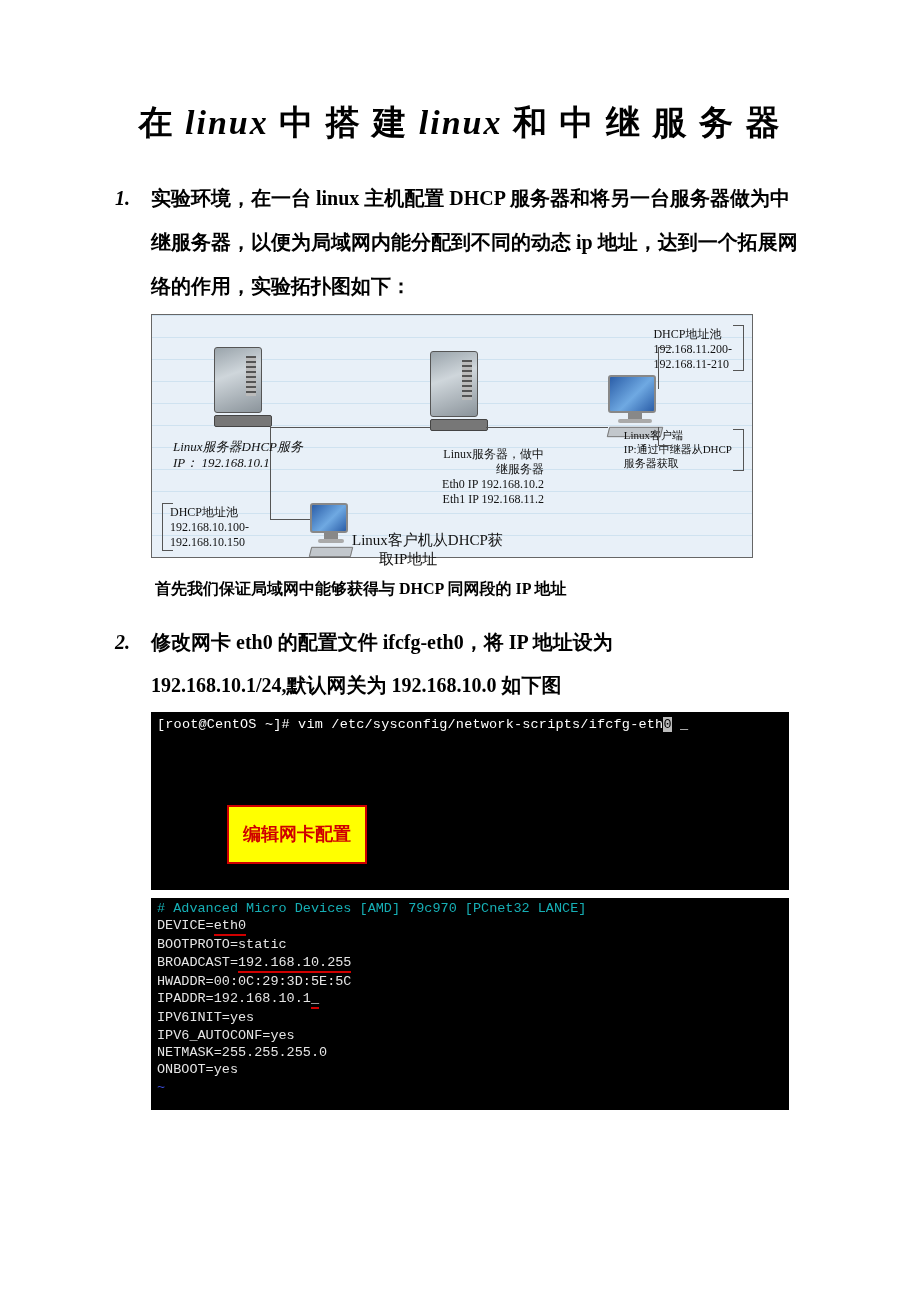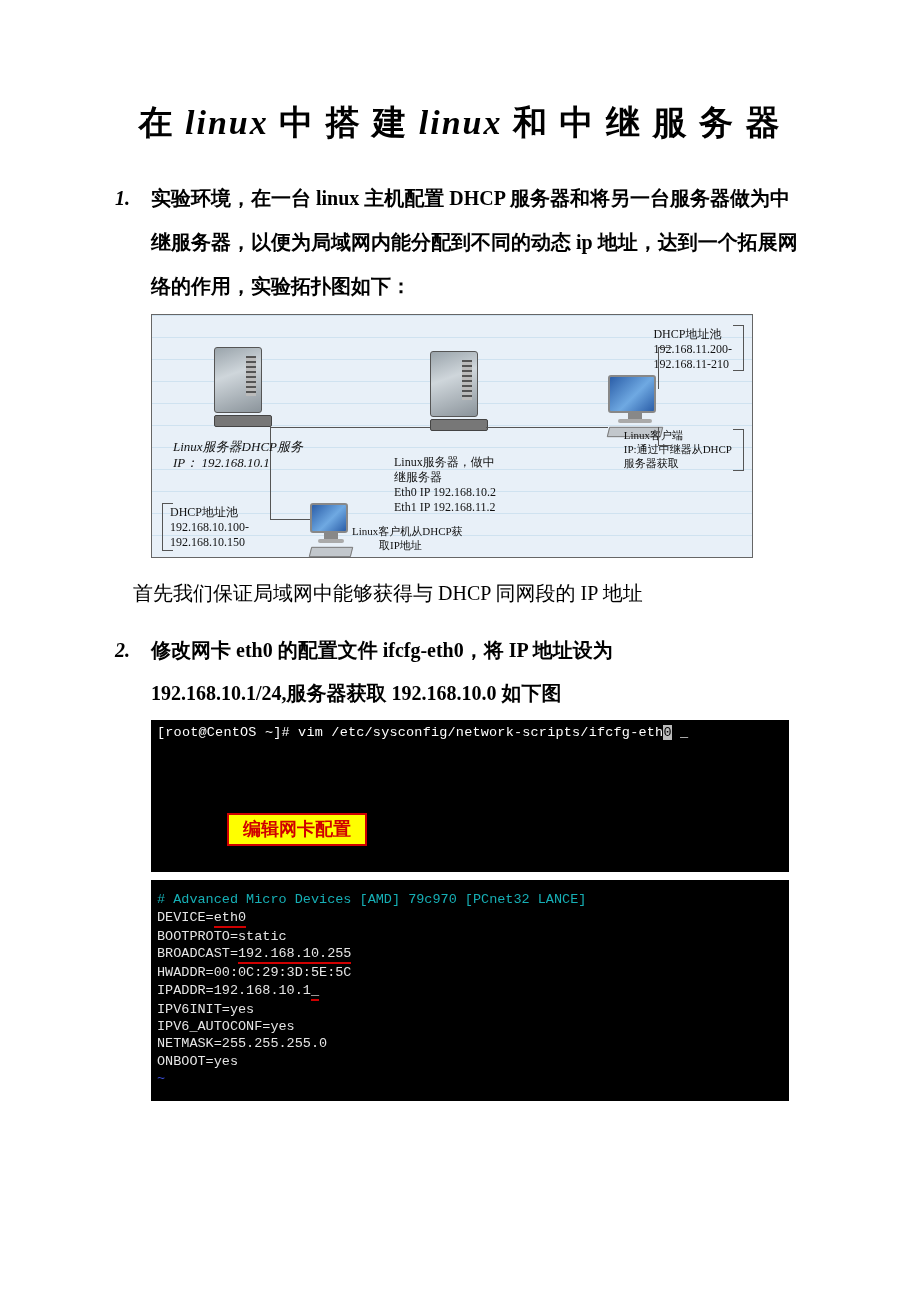--- a/index.html
+++ b/index.html
@@ -99,24 +99,24 @@
   .lbl.it{font-style:italic;}
   .brace {
     position:absolute;border:1px solid #555;border-left:none;width:10px;
   }
   .brace.left{border-right:none;border-left:1px solid #555;}
   .hline{position:absolute;height:1px;background:#555;}
   .vline{position:absolute;width:1px;background:#555;}
 
   .para {
     font-family: "KaiTi","STKaiti",cursive,serif;
-    font-size:20px;
+    font-size:16px;
     line-height:2.1;
-    font-weight:normal;
-    margin-left:18px;
+    font-weight:bold;
+    margin-left:40px;
     margin-top:6px;
   }
 
   .terminal {
     margin: 6px 0 6px 36px;
     width: 638px;
     background:#000;
     font-family: "Courier New", monospace;
     font-size: 13.5px;
     line-height: 1.28;
@@ -128,21 +128,21 @@
   .terminal .comment{color:#16afb5;}
   .terminal .tilde{color:#3b4dd8;}
   .red-underline{border-bottom:2px solid #d00000;display:inline-block;padding-bottom:0px;}
   .yellow-box{
     display:inline-block;
     background:#ffff00;
     color:#d00000;
     font-family:"SimHei","Microsoft YaHei",sans-serif;
     font-size:18px;
     font-weight:bold;
-    padding:3px 14px;
+    padding:16px 14px;
     border:2px solid #d00000;
   }
   .term-pad{height:72px;}
 </style>
 </head>
 <body>
 
 <div class="page">
 
   <div class="title">
@@ -190,35 +190,35 @@
       <div class="hline" style="left:118px;top:112px;width:160px;"></div>
       <div class="hline" style="left:334px;top:112px;width:122px;"></div>
       <div class="vline" style="left:118px;top:112px;height:92px;"></div>
       <div class="hline" style="left:118px;top:204px;width:40px;"></div>
 
       <div class="lbl it" style="left:21px;top:124px;width:160px;font-size:13px;">
         <span>Linux服务器DHCP服务</span><br>
         <span>IP： 192.168.10.1</span>
       </div>
 
-      <div class="lbl" style="left:242px;top:140px;text-align:left;width:150px;">
+      <div class="lbl" style="left:242px;top:132px;text-align:right;width:150px;">
         <span>Linux服务器，做中</span><br>
         <span>继服务器</span><br>
         <span>Eth0 IP 192.168.10.2</span><br>
         <span>Eth1 IP 192.168.11.2</span>
       </div>
 
       <div class="brace left" style="left:10px;top:188px;height:46px;"></div>
       <div class="lbl" style="left:18px;top:190px;">
         <span>DHCP地址池</span><br>
         <span>192.168.10.100-</span><br>
         <span>192.168.10.150</span>
       </div>
 
-      <div class="lbl" style="left:200px;top:210px;font-size:11px;">
+      <div class="lbl" style="left:200px;top:216px;font-size:15px;">
         <span>Linux客户机从DHCP获</span><br>
         <span style="margin-left:27px;">取IP地址</span>
       </div>
 
       <div class="brace" style="right:8px;top:10px;height:44px;"></div>
       <div class="lbl" style="right:20px;top:12px;text-align:left;">
         <span>DHCP地址池</span><br>
         <span>192.168.11.200-</span><br>
         <span>192.168.11-210</span>
       </div>
@@ -241,35 +241,35 @@
   </div>
 
   <div class="list-item" style="margin-top:14px;">
     <div class="list-num">2.</div>
     <div class="list-body">
       <span>修改网卡 eth0 的配置文件 ifcfg-eth0，将 IP 地址设为</span>
     </div>
   </div>
   <div class="indent-block">
     <div class="list-body" style="font-family:'KaiTi','STKaiti',cursive,serif;font-size:20px;line-height:2.1;font-weight:bold;">
-      <span>192.168.10.1/24,服务器获取 192.168.10.0 如下图</span>
+      <span>192.168.10.1/24,默认网关为 192.168.10.0 如下图</span>
     </div>
   </div>
 
   <div class="terminal">
     <div class="prompt-line">
       <span style="color:#fff;">[root@CentOS ~]# vim /etc/sysconfig/network-scripts/ifcfg-eth</span><span style="background:#bbb;color:#000;">0</span><span style="color:#fff;"> _</span>
     </div>
     <div class="term-pad"></div>
     <div style="padding-left:70px;padding-bottom:18px;">
       <span class="yellow-box">编辑网卡配置</span>
     </div>
   </div>
 
-  <div class="terminal" style="margin-top:8px;padding-top:11px;padding-bottom:14px;">
+  <div class="terminal" style="margin-top:8px;padding-top:2px;padding-bottom:14px;">
     <div class="comment"># Advanced Micro Devices [AMD] 79c970 [PCnet32 LANCE]</div>
     <div class="cfg"><span>DEVICE=</span><span class="red-underline">eth0</span></div>
     <div class="cfg">BOOTPROTO=static</div>
     <div class="cfg"><span>BROADCAST=</span><span class="red-underline">192.168.10.255</span></div>
     <div class="cfg">HWADDR=00:0C:29:3D:5E:5C</div>
     <div class="cfg"><span>IPADDR=192.168.10.1</span><span class="red-underline" style="border-bottom:2px solid #d00000;">_</span></div>
     <div class="cfg">IPV6INIT=yes</div>
     <div class="cfg">IPV6_AUTOCONF=yes</div>
     <div class="cfg">NETMASK=255.255.255.0</div>
     <div class="cfg">ONBOOT=yes</div>

